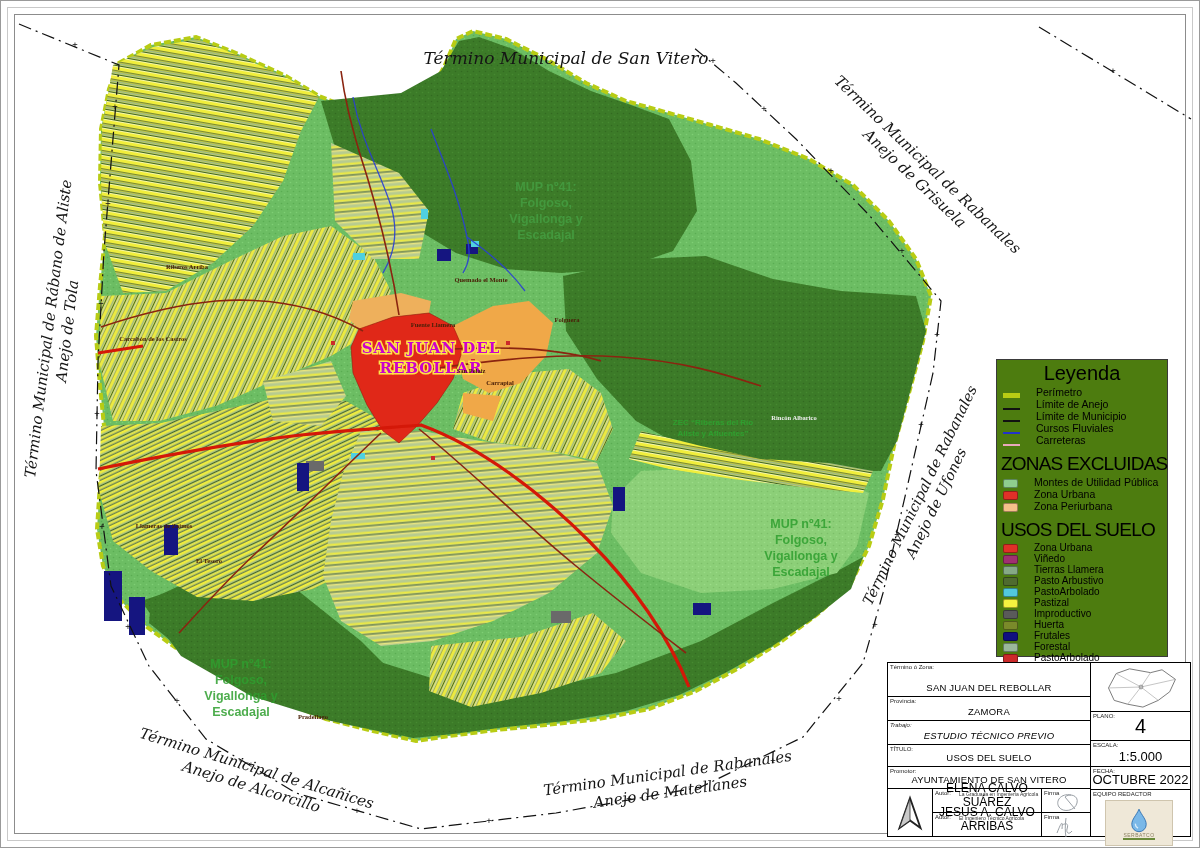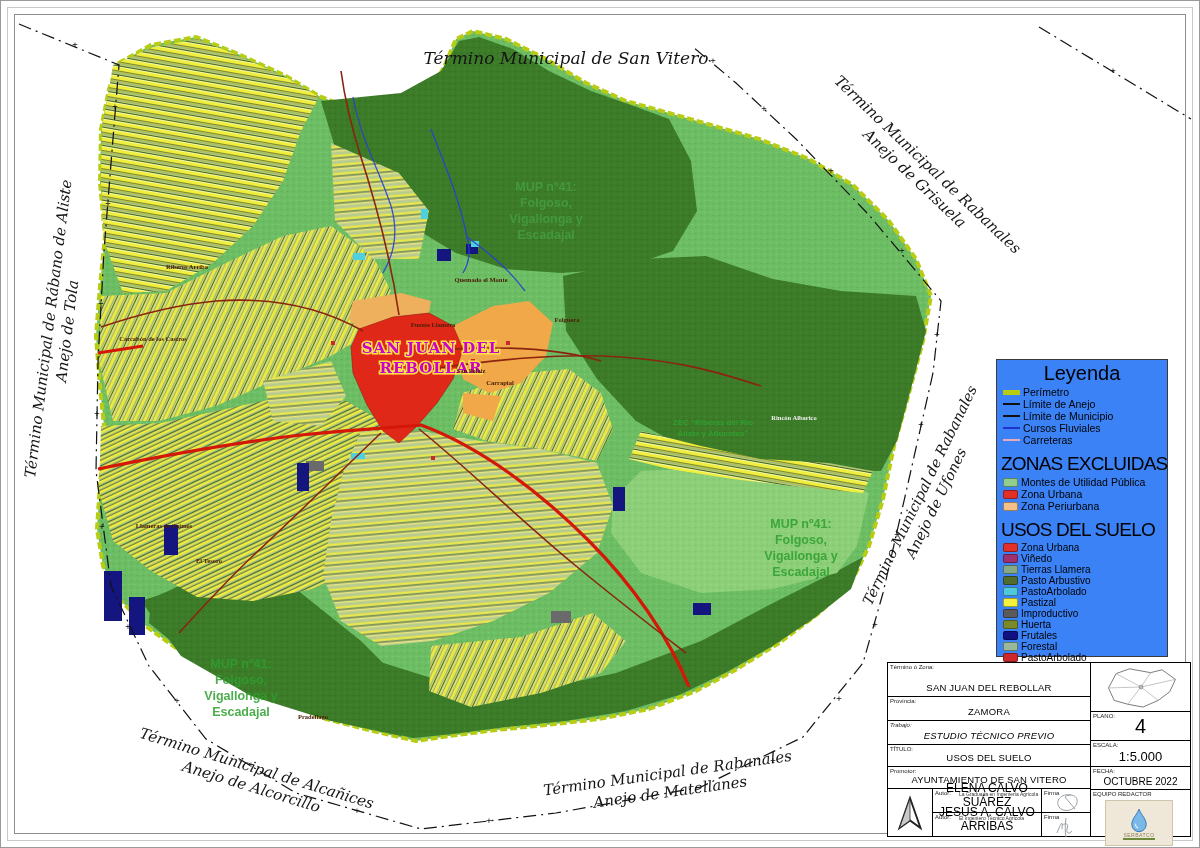--- a/index.html
+++ b/index.html
@@ -7,24 +7,24 @@
         border:1px solid #9a9a9a;box-sizing:border-box;overflow:hidden;}
   .outer-frame{position:absolute;inset:6px;border:1px solid #c9c9c9;pointer-events:none;}
   .inner-frame{position:absolute;inset:13px;border:1px solid #8c8c8c;pointer-events:none;}
   .map-svg{position:absolute;left:0;top:0;width:1200px;height:848px;}
 
   
   .blabel{position:absolute;font-family:"DejaVu Serif","Liberation Serif",serif;font-style:italic;
           color:#151515;text-align:center;line-height:1.25;pointer-events:none;white-space:nowrap;}
 
   
-  .legend{position:absolute;left:995px;top:358px;width:172px;height:298px;background:#3b82f6;
+  .legend{position:absolute;left:995px;top:358px;width:172px;height:298px;background:#4d7c0f;
           border:1.5px solid #3a3a3a;box-sizing:border-box;padding:2px 6px 0 6px;}
   .lg-title{font-size:20px;text-align:center;color:#000;margin:0 0 1px 0;}
-  .lg-item{display:flex;align-items:center;height:12px;}
+  .lg-item{display:flex;align-items:flex-end;height:12px;gap:13px;}
   .lg-line{display:inline-block;width:17px;margin-right:3px;flex:none;}
   .lg-rect{display:inline-block;width:13px;height:7px;border-radius:2px;margin-right:3px;flex:none;
            border:0.5px solid rgba(0,0,0,.35);}
   .sw-dots{background-image:radial-gradient(#ffffff 18%,transparent 20%),radial-gradient(#bf3030 22%,transparent 24%);
            background-size:4px 4px,5px 5px;background-position:0 0,2px 2px;}
   .lg-label{font-size:10.5px;color:#000;white-space:nowrap;}
   .lg-section{font-size:19px;letter-spacing:-0.8px;color:#000;margin:7px 0 1px -2px;white-space:nowrap;}
   .usos .lg-item{height:11px;}
   .usos .lg-label{font-size:10px;}
 
@@ -466,21 +466,21 @@
           <div class="tb-side-row" style="height: 29px;">
             <span class="tb-flabel">PLANO:</span>
             <div class="tb-side-val" style="font-size: 20px;">4</div>
           </div>
           <div class="tb-side-row" style="height: 26px;">
             <span class="tb-flabel">ESCALA:</span>
             <div class="tb-side-val" style="font-size: 13px;">1:5.000</div>
           </div>
           <div class="tb-side-row" style="height: 23px;">
             <span class="tb-flabel">FECHA:</span>
-            <div class="tb-side-val" style="font-size: 10px; margin-top: 32px;">OCTUBRE 2022</div>
+            <div class="tb-side-val" style="font-size: 13px; margin-top: 32px;">OCTUBRE 2022</div>
           </div>
         </div>
       <div class="tb-equipo">
         <span class="tb-flabel">EQUIPO REDACTOR</span>
         <div class="tb-logo">
           <svg width="18" height="26" viewBox="0 0 20 28">
             <path d="M10,2 C13,9 18,13 18,19 A8,8 0 1,1 2,19 C2,13 7,9 10,2 Z" fill="#7ab8e8" stroke="#2a6db0" stroke-width="1"></path>
             <path d="M6,18 A4.5,5 0 0,0 9,23" fill="none" stroke="#d8ecfa" stroke-width="1.4"></path>
           </svg>
           <span class="tb-logo-text">SERBATCO</span>

